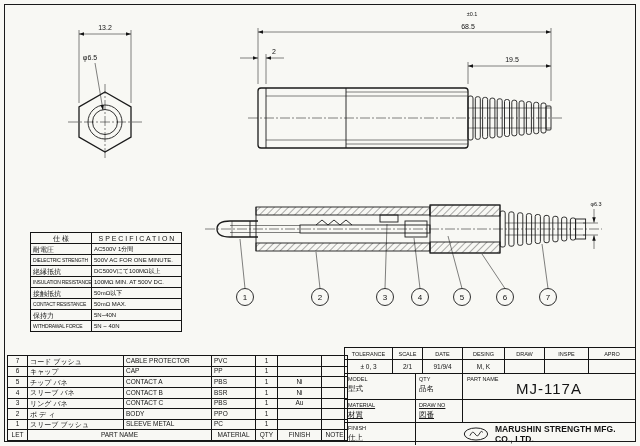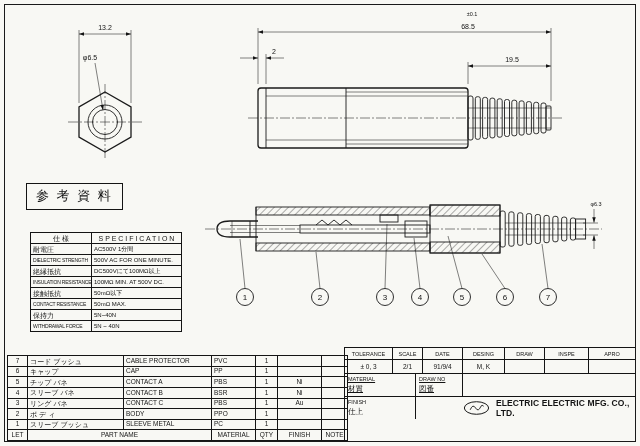--- a/index.html
+++ b/index.html
@@ -194,21 +194,20 @@
         <text class="bal" x="320" y="300" text-anchor="middle">2</text>
         <text class="bal" x="385" y="300" text-anchor="middle">3</text>
         <text class="bal" x="420" y="300" text-anchor="middle">4</text>
         <text class="bal" x="462" y="300" text-anchor="middle">5</text>
         <text class="bal" x="505" y="300" text-anchor="middle">6</text>
         <text class="bal" x="548" y="300" text-anchor="middle">7</text>
       </g>
     </g>
   </svg>
 
-  <div class="refbox">参 考 資 料</div>
 
   <table class="spec">
     <tbody>
         <tr class="hd">
           <td class="l">仕  様</td>
           <td>S P E C I F I C A T I O N</td>
         </tr>
     <tr class="jp">
           <td class="l">耐電圧</td>
           <td>AC500V 1分間</td>
@@ -339,37 +338,51 @@
       <div class="hl">INSPE</div>
       <div class="hl">APRO</div>
       <div class="hv">± 0, 3</div>
       <div class="hv">2/1</div>
       <div class="hv">91/9/4</div>
       <div class="hv">M, K</div>
       <div class="hv"></div>
       <div class="hv"></div>
       <div class="hv"></div>
     </div>
+    <div class="trow r3">
+      <div class="c1 stk">
+        <span class="en">MODEL</span>
+        <span class="jp">型式</span>
+      </div>
+      <div class="c2 stk">
+        <span class="en">QTY</span>
+        <span class="jp">品名</span>
+      </div>
+      <div class="c3 pn">
+        <span class="pnh">PART NAME</span>
+        <span class="pnv">MJ-117A</span>
+      </div>
+    </div>
     <div class="trow r4">
       <div class="c1 stk">
         <span class="en">MATERIAL</span>
         <span class="jp">材質</span>
       </div>
       <div class="c2 stk">
         <span class="en">DRAW NO</span>
         <span class="jp">図番</span>
       </div>
     </div>
     <div class="trow r5 last">
       <div class="c1 stk">
         <span class="en">FINISH</span>
         <span class="jp">仕上</span>
       </div>
       <div class="c3 co">
         <svg width="30" height="16" viewBox="0 0 30 16">
           <ellipse cx="15" cy="8" rx="13.5" ry="7" fill="none" stroke="#141414" stroke-width="1.1"></ellipse>
           <path d="M8,10 Q11,3 14,8 Q17,13 20,6 Q21,4 23,6" fill="none" stroke="#141414" stroke-width="1"></path>
         </svg>
-        <span class="coname">ELECTRIC ELECTRIC MFG. CO., LTD.</span>
+        <span class="coname">MARUSHIN STRENGTH MFG. CO., LTD.</span>
       </div>
     </div>
   </div>
 </div>
 
 </body></html>

